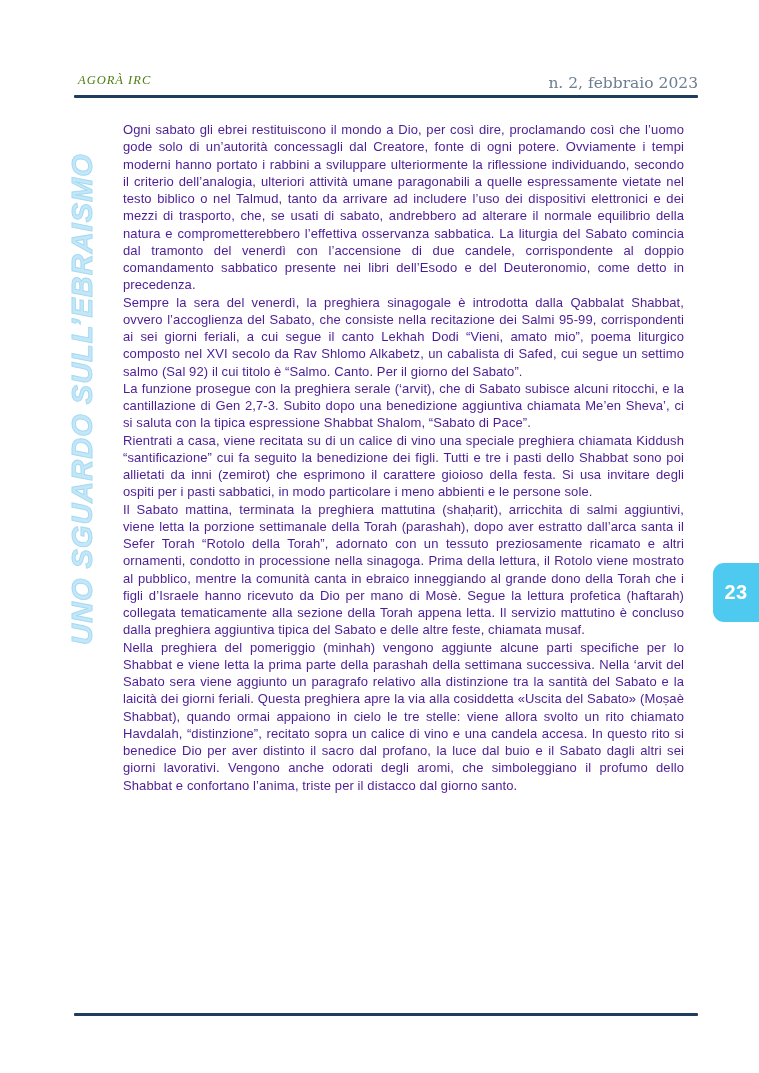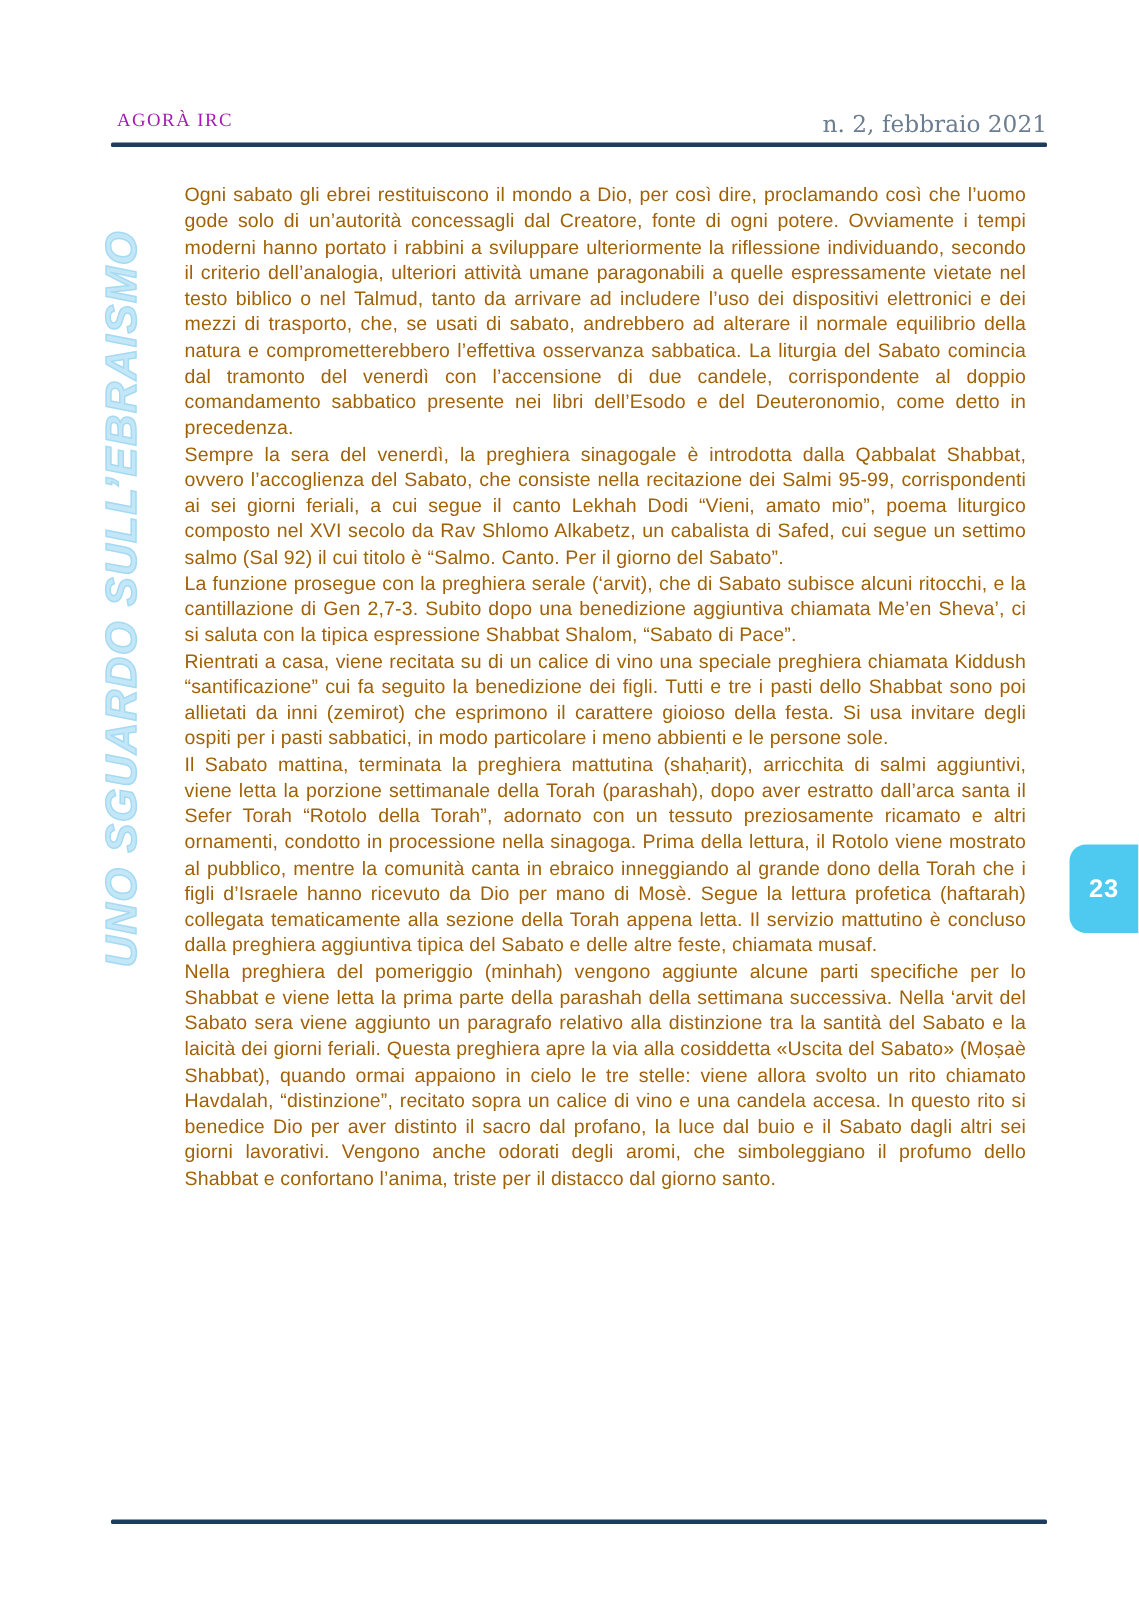--- a/index.html
+++ b/index.html
@@ -11,23 +11,24 @@
     font-family: "Liberation Sans", sans-serif;
     overflow: hidden;
   }
 
   
   .header { position: absolute; left: 0; top: 0; width: 759px; }
   .brand {
     position: absolute;
     left: 78px; top: 73px;
     font-family: "Liberation Serif", serif;
+    font-style: italic;
     font-size: 12.5px;
     letter-spacing: 1px;
-    color: #a21caf;
+    color: #4d7c0f;
     white-space: nowrap;
   }
   .issue {
     position: absolute;
     right: 61px; top: 74px;
     font-family: "DejaVu Serif", "Liberation Serif", serif;
     font-size: 15.5px;
     color: #6d7d90;
     white-space: nowrap;
   }
@@ -69,43 +70,43 @@
     position: absolute;
     right: 0; top: 563px;
     width: 46px; height: 59px;
     background: #4ec9f0;
     border-radius: 11px 0 0 11px;
     display: flex;
     align-items: center;
     justify-content: center;
     color: #ffffff;
     font-weight: bold;
-    font-size: 17px;
+    font-size: 20px;
     letter-spacing: 0.5px;
   }
 
   
   .article {
     position: absolute;
     left: 123px; top: 121px;
     width: 561px;
-    color: #a16207;
+    color: #4c1d95;
     font-size: 13px;
     line-height: 17.25px;
     letter-spacing: 0.1px;
     text-align: justify;
   }
   .article p { margin: 0; }
 </style>
 </head>
 <body>
 
 <header class="header">
   <span class="brand">AGORÀ IRC</span>
-  <span class="issue">n. 2, febbraio 2021</span>
+  <span class="issue">n. 2, febbraio 2023</span>
   <div class="rule rule-top"></div>
 </header>
 
 <div class="ribbon">UNO SGUARDO SULL’EBRAISMO</div>
 
 <div class="page-badge">23</div>
 
 <main class="article">
     <p>Ogni sabato gli ebrei restituiscono il mondo a Dio, per così dire, proclamando così che l’uomo gode solo di un’autorità concessagli dal Creatore, fonte di ogni potere. Ovviamente i tempi moderni hanno portato i rabbini a sviluppare ulteriormente la riflessione individuando, secondo il criterio dell’analogia, ulteriori attività umane paragonabili a quelle espressamente vietate nel testo biblico o nel Talmud, tanto da arrivare ad includere l’uso dei dispositivi elettronici e dei mezzi di trasporto, che, se usati di sabato, andrebbero ad alterare il normale equilibrio della natura e comprometterebbero l’effettiva osservanza sabbatica. La liturgia del Sabato comincia dal tramonto del venerdì con l’accensione di due candele, corrispondente al doppio comandamento sabbatico presente nei libri dell’Esodo e del Deuteronomio, come detto in precedenza.</p>
     <p>Sempre la sera del venerdì, la preghiera sinagogale è introdotta dalla Qabbalat Shabbat, ovvero l’accoglienza del Sabato, che consiste nella recitazione dei Salmi 95-99, corrispondenti ai sei giorni feriali, a cui segue il canto Lekhah Dodi “Vieni, amato mio”, poema liturgico composto nel XVI secolo da Rav Shlomo Alkabetz, un cabalista di Safed, cui segue un settimo salmo (Sal 92) il cui titolo è “Salmo. Canto. Per il giorno del Sabato”.</p>

